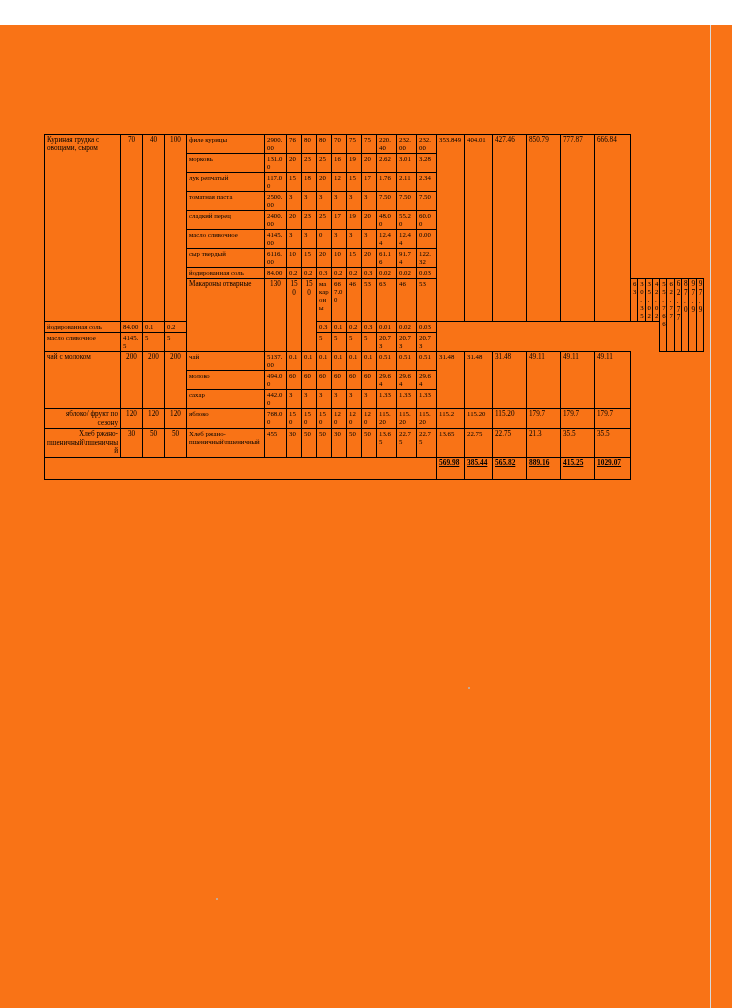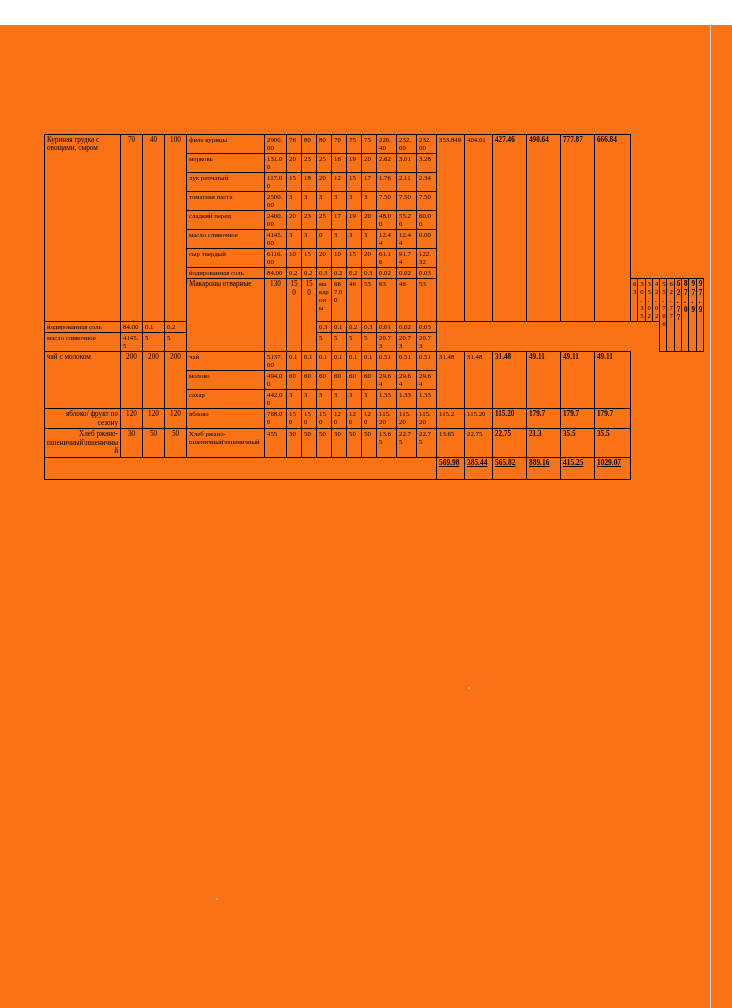--- a/index.html
+++ b/index.html
@@ -54,21 +54,21 @@
     word-wrap: break-word;
     overflow-wrap: break-word;
     hyphens: none;
   }
   td.dish { font-size: 7.2px; vertical-align: middle; }
   td.dish.center { text-align: right; }
   td.qty { text-align: center; font-size: 7.2px; vertical-align: middle; }
   td.ing { font-size: 6.8px; vertical-align: middle; }
   td.num { text-align: left; font-size: 6.8px; }
   td.mid { vertical-align: middle; }
-  td.big { font-size: 7.2px; font-weight: bold; }
+  td.big { font-size: 7.2px; font-weight: normal; }
   td.totals { font-size: 7.4px; font-weight: bold; text-align: left; vertical-align: middle; text-decoration: underline; }
   tr.totals-row td { height: 22px; }
 </style>
 </head>
 <body>
 
 <div class="page">
   <div class="margin-line"></div>
   <div class="stray-dot" style="left:468px; top:662px;"></div>
   <div class="stray-dot" style="left:216px; top:873px;"></div>
@@ -112,21 +112,21 @@
           <td class="num">80</td>
           <td class="num">70</td>
           <td class="num">75</td>
           <td class="num">75</td>
           <td class="num">220.40</td>
           <td class="num">232.00</td>
           <td class="num">232.00</td>
           <td class="num mid" rowspan="9">353.849</td>
           <td class="num mid" rowspan="9">404.01</td>
           <td class="big mid" rowspan="9">427.46</td>
-          <td class="big mid" rowspan="9">490.64</td>
+          <td class="big mid" rowspan="9">850.79</td>
           <td class="big mid" rowspan="9">777.87</td>
           <td class="big mid" rowspan="9">666.84</td>
         </tr>
         <tr>
           <td class="ing">морковь</td>
           <td class="num">131.00</td>
           <td class="num">20</td>
           <td class="num">23</td>
           <td class="num">25</td>
           <td class="num">16</td>

